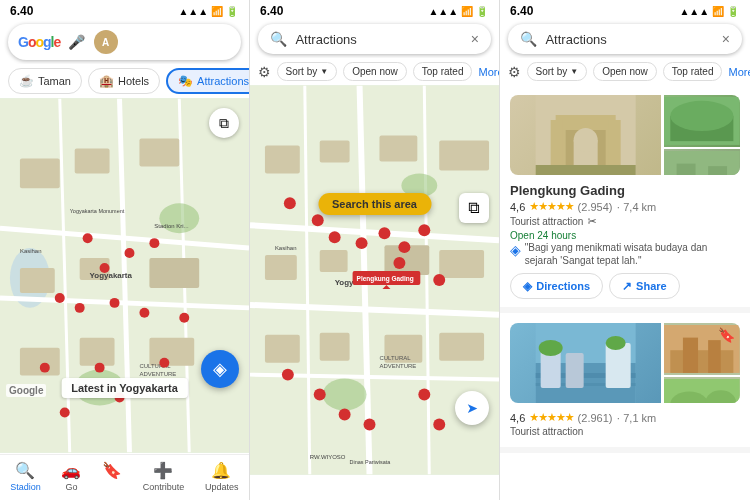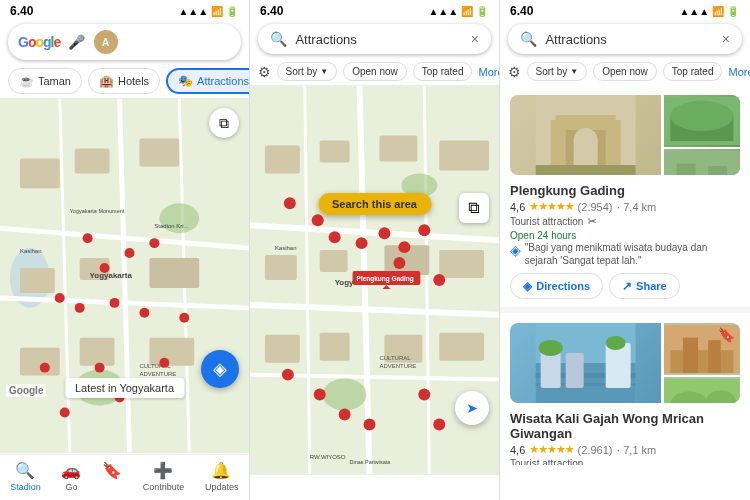--- a/index.html
+++ b/index.html
@@ -143,21 +143,21 @@
       border-radius: 2px;
     }
     .latest-banner {
       position: absolute;
       bottom: 55px;
       left: 50%;
       transform: translateX(-50%);
       background: rgba(255,255,255,0.95);
       padding: 4px 10px;
       font-size: 11px;
-      font-weight: 400;
+      font-weight: 700;
       color: #333;
       border-radius: 4px;
       white-space: nowrap;
       box-shadow: 0 1px 3px rgba(0,0,0,0.2);
     }
 
     
     .map-btn {
       position: absolute;
       width: 30px; height: 30px;
@@ -754,21 +754,20 @@
             <svg width="100%" height="100%" viewBox="0 0 60 38" xmlns="http://www.w3.org/2000/svg">
               <rect width="60" height="38" fill="#90c870"></rect>
               <rect x="0" y="22" width="60" height="16" fill="#70a850"></rect>
               <ellipse cx="20" cy="20" rx="15" ry="10" fill="#80b860"></ellipse>
               <ellipse cx="45" cy="18" rx="12" ry="9" fill="#80b860"></ellipse>
             </svg>
           </div>
         </div>
         <span class="save-icon" style="position:absolute;top:4px;right:4px;font-size:14px;color:#555;">🔖</span>
       </div>
-      <div class="result-title">Wisata Kali Gajah Wong Mrican Giwangan</div>
       <div class="result-rating-row">
         <span class="rating-num">4,6</span>
         <span class="stars">★★★★★</span>
         <span class="review-count">(2.961)</span>
         <span class="distance">· <span>7,1 km</span></span>
       </div>
       <div class="result-type-row">
         <span>Tourist attraction</span>
       </div>
 

